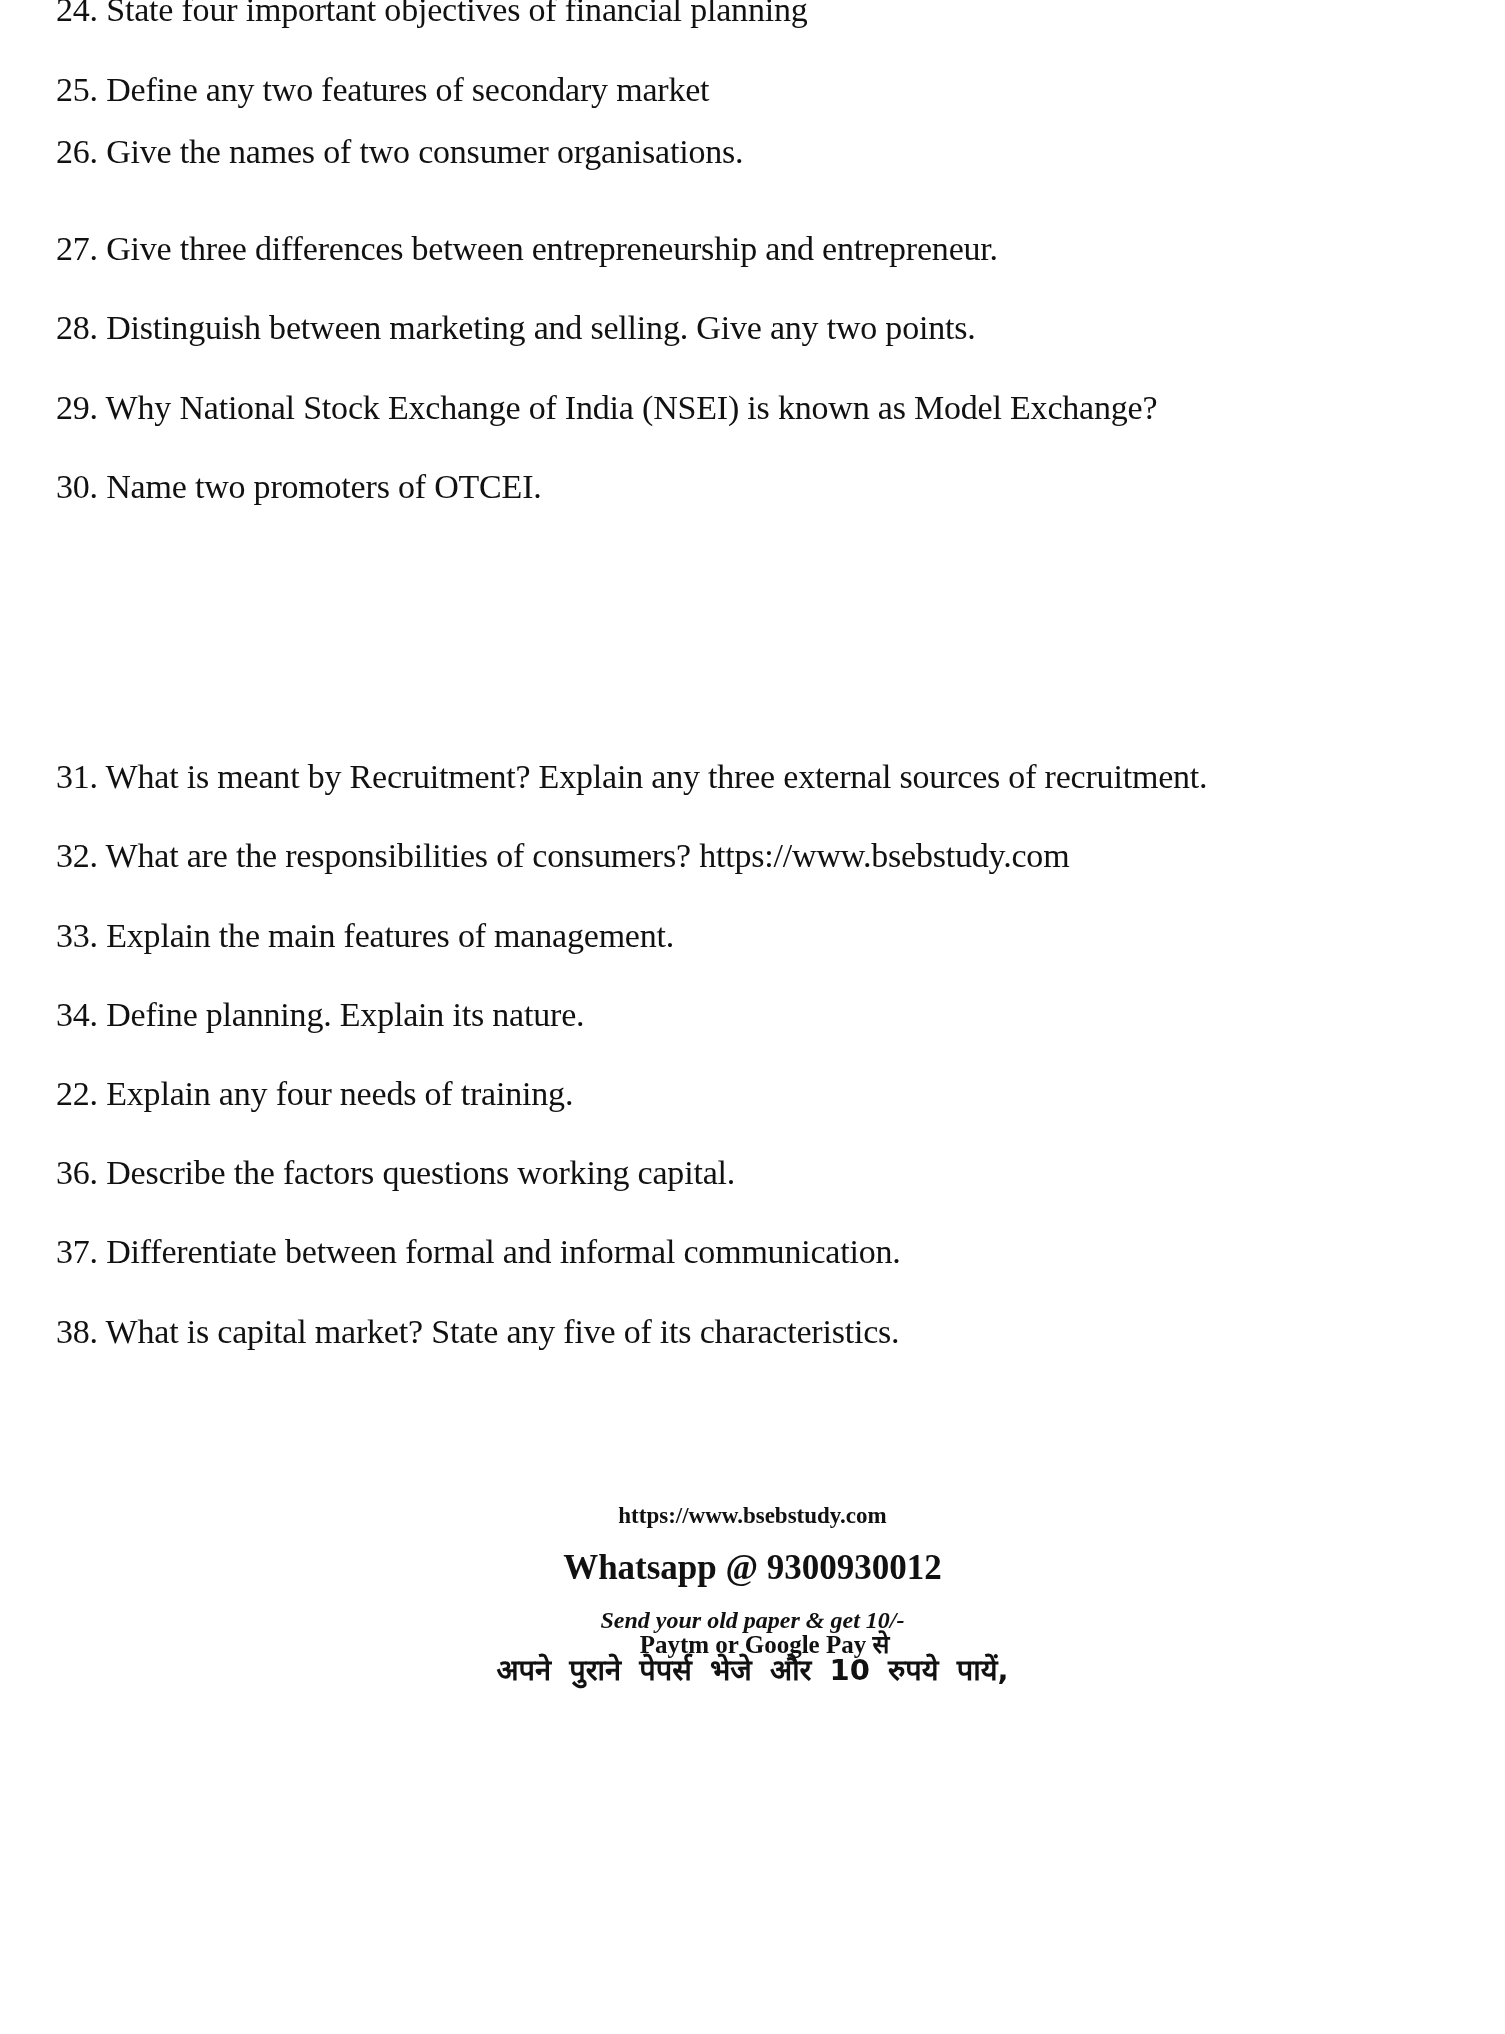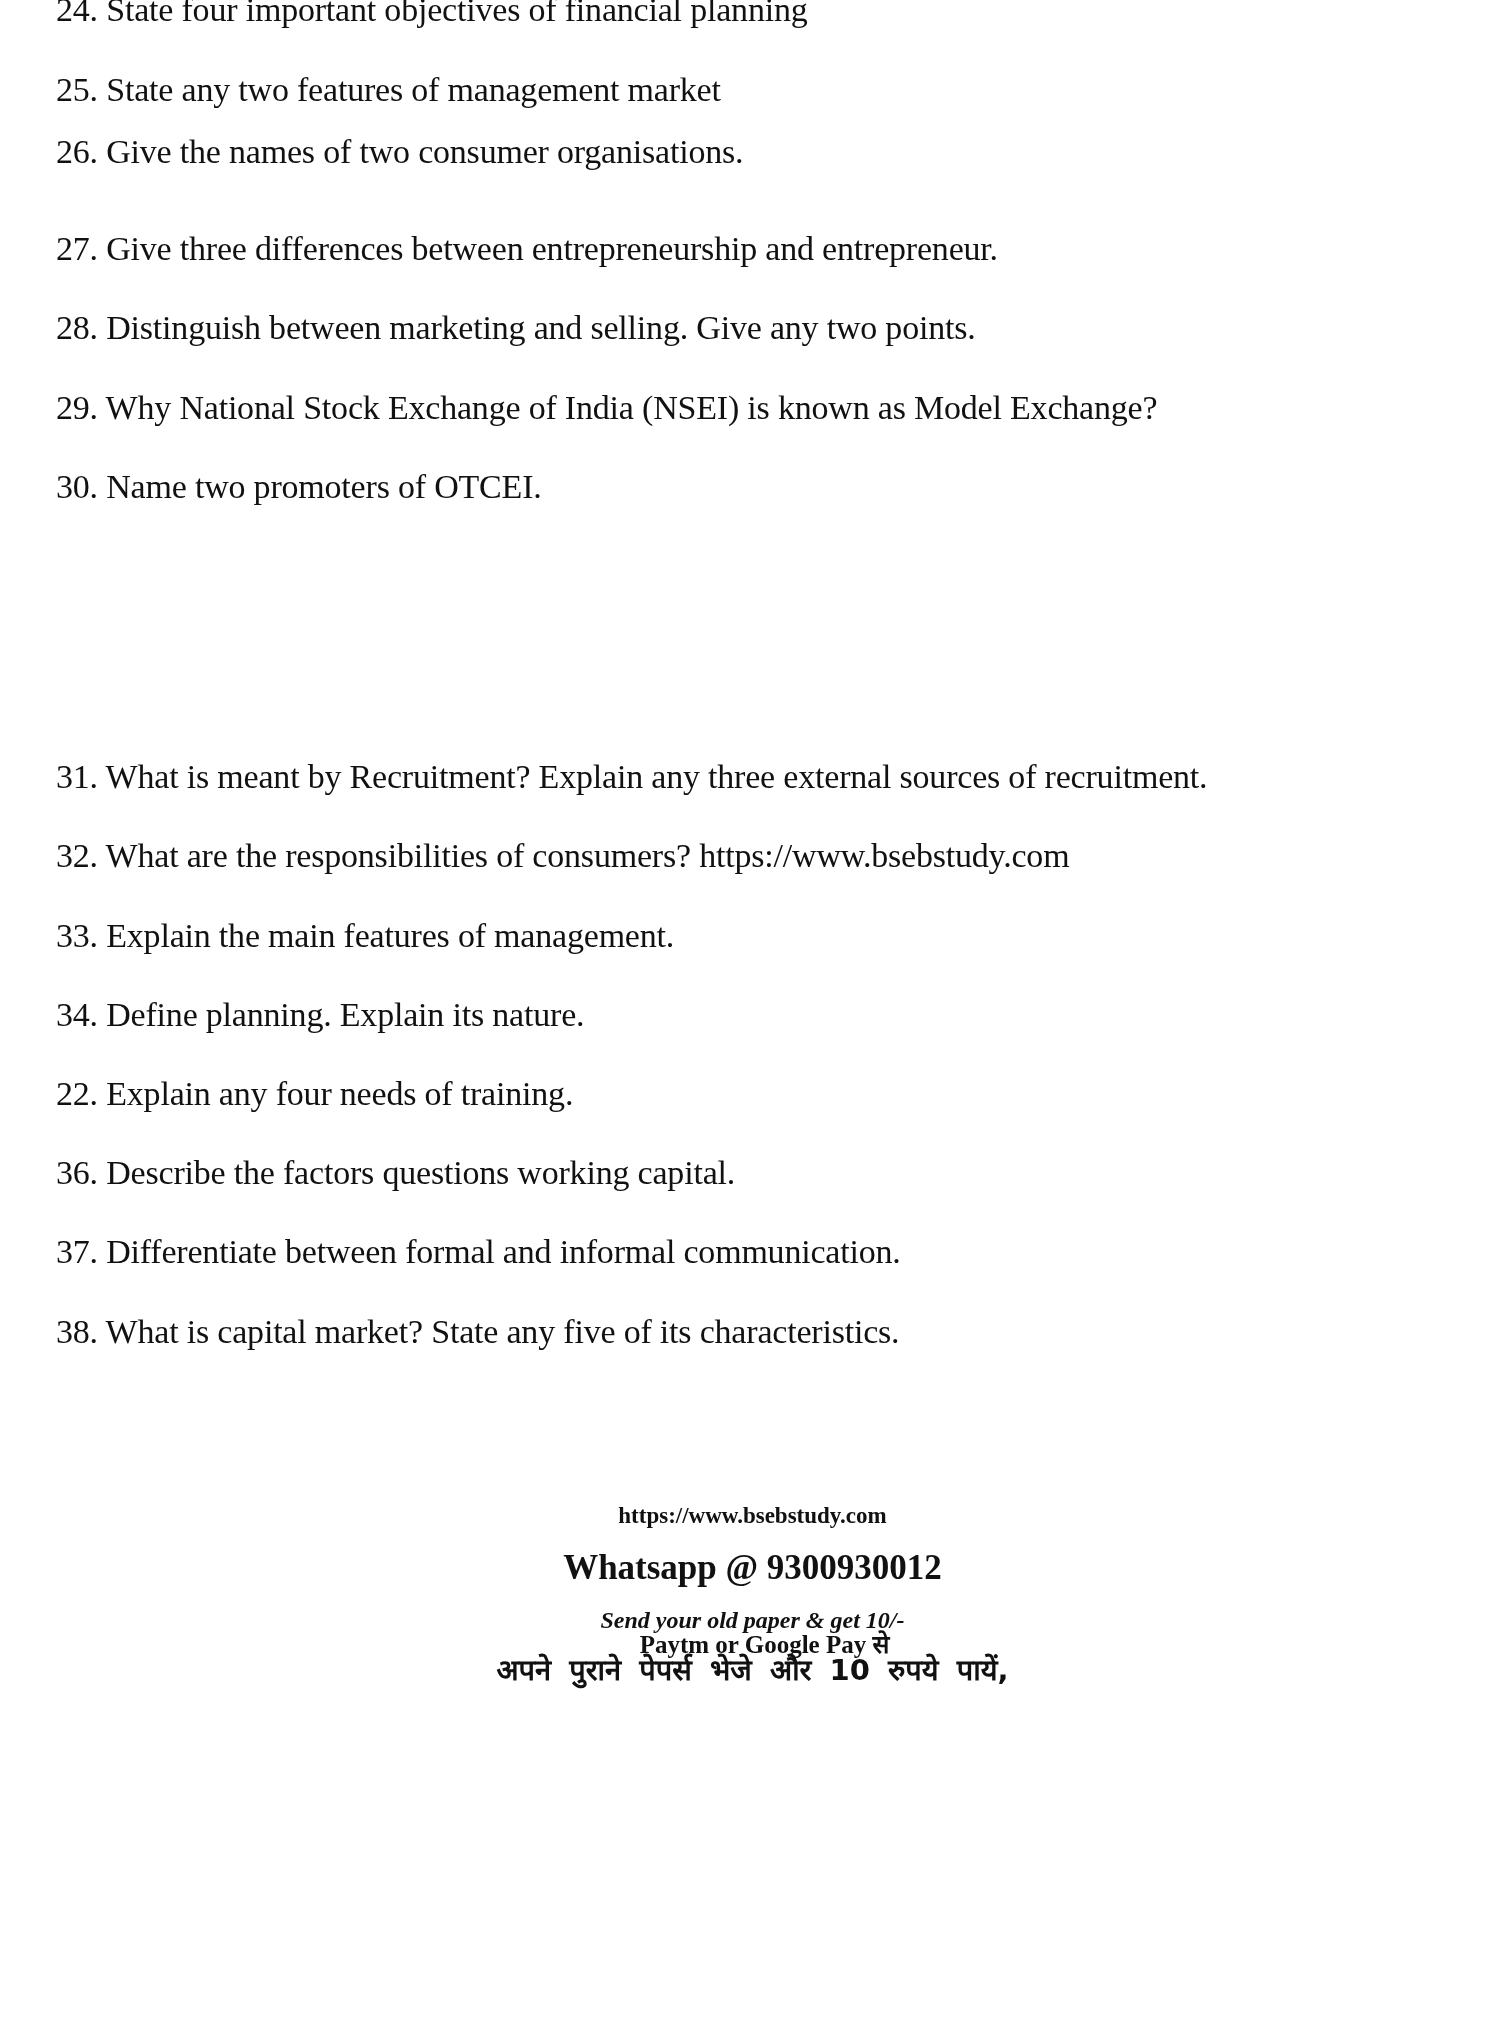--- a/index.html
+++ b/index.html
@@ -55,21 +55,21 @@
 <body>
 
 <div class="page">
 
   <div class="q" style="top:-10px">
     <span>24.</span>
     <span>State four important objectives of financial planning</span>
   </div>
   <div class="q" style="top:70px">
     <span>25.</span>
-    <span>State any two features of management market</span>
+    <span>Define any two features of secondary market</span>
   </div>
   <div class="q" style="top:132px">
     <span>26.</span>
     <span>Give the names of two consumer organisations.</span>
   </div>
   <div class="q" style="top:229px">
     <span>27.</span>
     <span>Give three differences between entrepreneurship and entrepreneur.</span>
   </div>
   <div class="q" style="top:308px">

